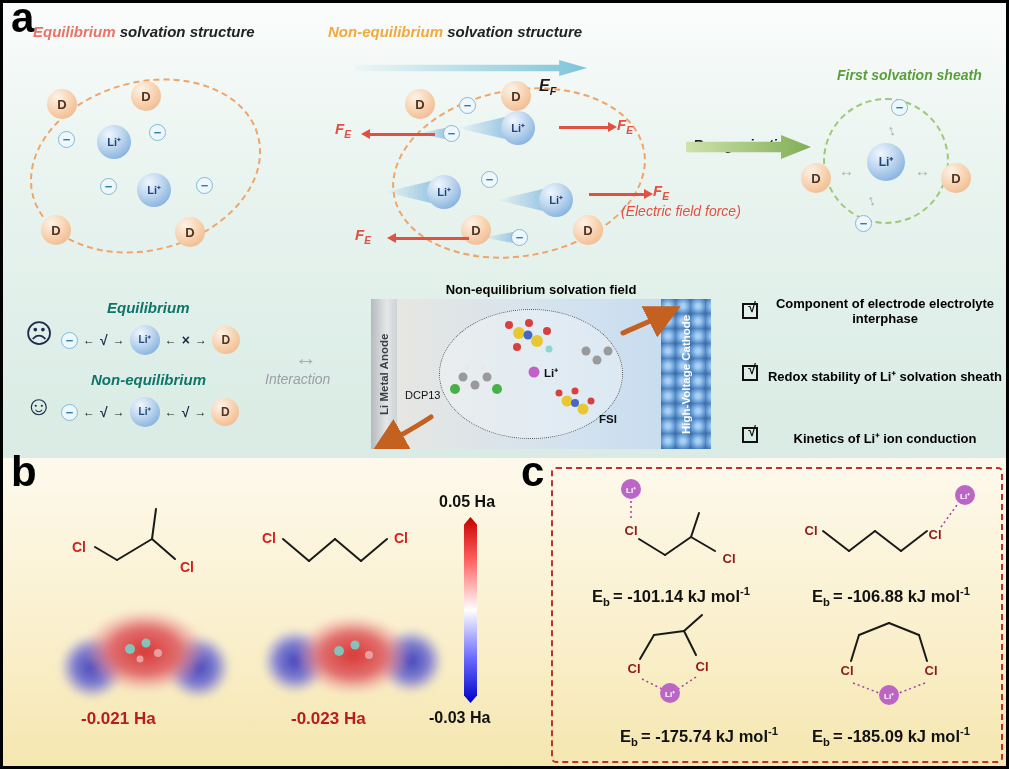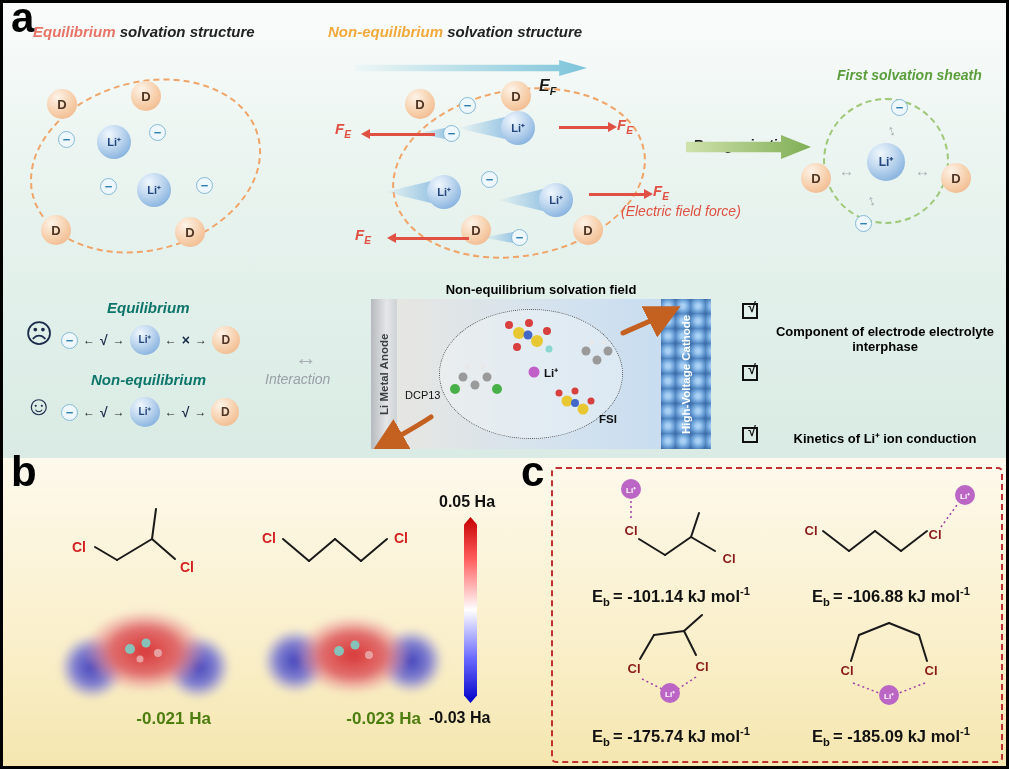--- a/index.html
+++ b/index.html
@@ -73,21 +73,21 @@
   .sheath-title { position:absolute; font-weight:bold; font-size:13px; color:#000; text-align:center; }
   .mol-layer { position:absolute; inset:0; z-index:3; }
 
   
   .chk { position:absolute; width:16px; height:16px; border:2px solid #111; display:flex;
          align-items:center; justify-content:center; }
   .chk span { font-size:14px; font-weight:bold; color:#111; transform:translate(2px,-4px); line-height:1; }
   .chk-text { position:absolute; width:244px; text-align:center; font-weight:bold; font-size:13px; color:#000; }
 
   
-  .ha-big { position:absolute; font-weight:bold; font-size:17px; color:#4d7c0f; width:130px; text-align:right; }
+  .ha-big { position:absolute; font-weight:bold; font-size:17px; color:#b91c1c; width:130px; text-align:left; }
   .ha-scale { position:absolute; font-weight:bold; font-size:16px; color:#111; }
   .cbar { position:absolute; width:13px; background:linear-gradient(180deg,#c40000 0%,#ff5a5a 22%,#ffffff 50%,#6a6aff 76%,#0000c8 100%);
           clip-path:polygon(50% 0%,100% 4%,100% 96%,50% 100%,0% 96%,0% 4%); }
   .red-dash-box { position:absolute; border:2px dashed #c03030; border-radius:5px; }
   .eb { position:absolute; font-weight:bold; font-size:16.5px; color:#111; width:220px; text-align:center; white-space:nowrap;margin-top:8px; }
   .eb sub { margin-right:3px; }
   svg text { font-family:"Liberation Sans", sans-serif; }
 </style>
 </head>
 <body>
@@ -274,24 +274,25 @@
         <text x="173" y="78" font-size="11.5" font-weight="bold" fill="#111">Li⁺</text>
         <text x="228" y="124" font-size="11.5" font-weight="bold" fill="#111">FSI</text>
         <path d="M 252 34 C 270 26 282 21 294 15" stroke="#c46020" stroke-width="5" fill="none" stroke-linecap="round" marker-end="url(#oarr)"></path>
         <path d="M 60 118 C 45 128 30 136 16 144" stroke="#c46020" stroke-width="5" fill="none" stroke-linecap="round" marker-end="url(#oarr)"></path>
       </svg>
     </div>
 
     <div class="chk" style="left:739px; top:300px;">
         <span>√</span>
       </div>
-    <div class="chk-text" style="left:760px; top:293px;margin-top:28px;">Component of electrode electrolyte interphase</div>
+    <div class="chk-text" style="left:760px; top:293px;">Component of electrode electrolyte interphase</div>
     <div class="chk" style="left:739px; top:362px;">
         <span>√</span>
       </div>
+    <div class="chk-text" style="left:760px; top:364px;">Redox stability of Li⁺ solvation sheath</div>
     <div class="chk" style="left:739px; top:424px;">
         <span>√</span>
       </div>
     <div class="chk-text" style="left:760px; top:426px;">Kinetics of Li⁺ ion conduction</div>
   </section>
 
   <section class="panel-bottom"></section>
 
   <div class="plabel" style="left:8px; top:448px;">b</div>
 
@@ -406,20 +407,20 @@
     <circle cx="94" cy="98" r="10" fill="#bb66c4"></circle>
     <text x="94" y="101.5" font-size="8" font-weight="bold" fill="#fff" text-anchor="middle">Li⁺</text>
   </svg>
 
   <div class="eb" style="left:558px; top:574px;">
     <span>E</span><sub>b</sub><span>= -101.14</span><span> kJ mol</span><sup>-1</sup>
   </div>
   <div class="eb" style="left:778px; top:574px;">
     <span>E</span><sub>b</sub><span>= -106.88</span><span> kJ mol</span><sup>-1</sup>
   </div>
-  <div class="eb" style="left:558px; top:714px;">
+  <div class="eb" style="left:586px; top:714px;">
     <span>E</span><sub>b</sub><span>= -175.74</span><span> kJ mol</span><sup>-1</sup>
   </div>
   <div class="eb" style="left:778px; top:714px;">
     <span>E</span><sub>b</sub><span>= -185.09</span><span> kJ mol</span><sup>-1</sup>
   </div>
 
 </div>
 
 </body></html>

